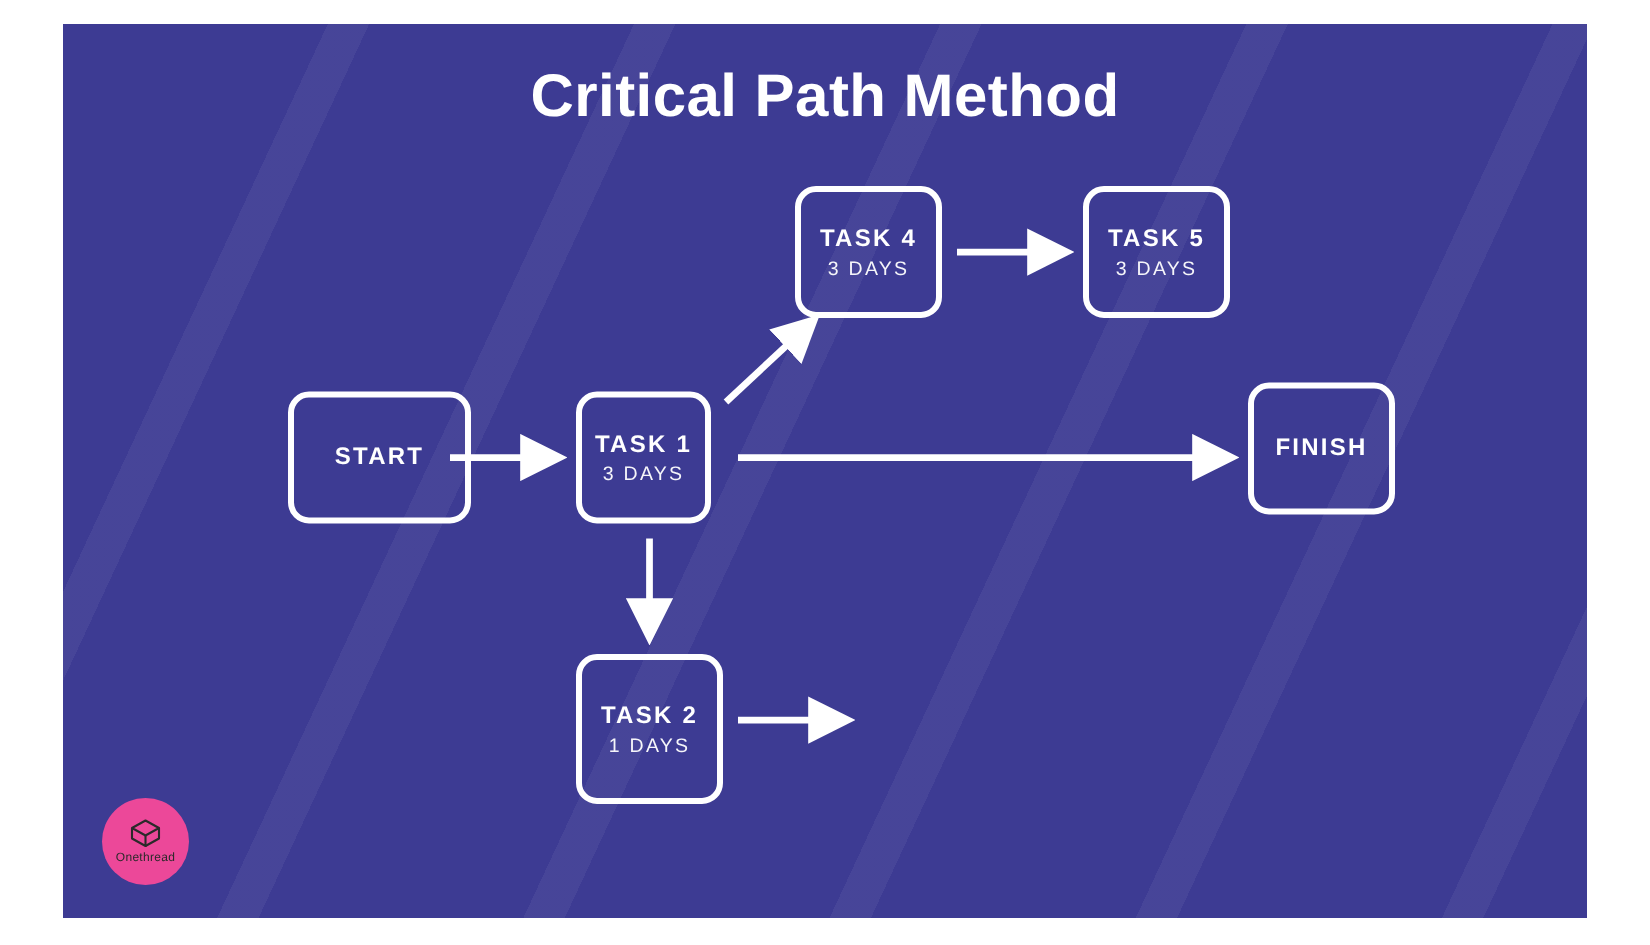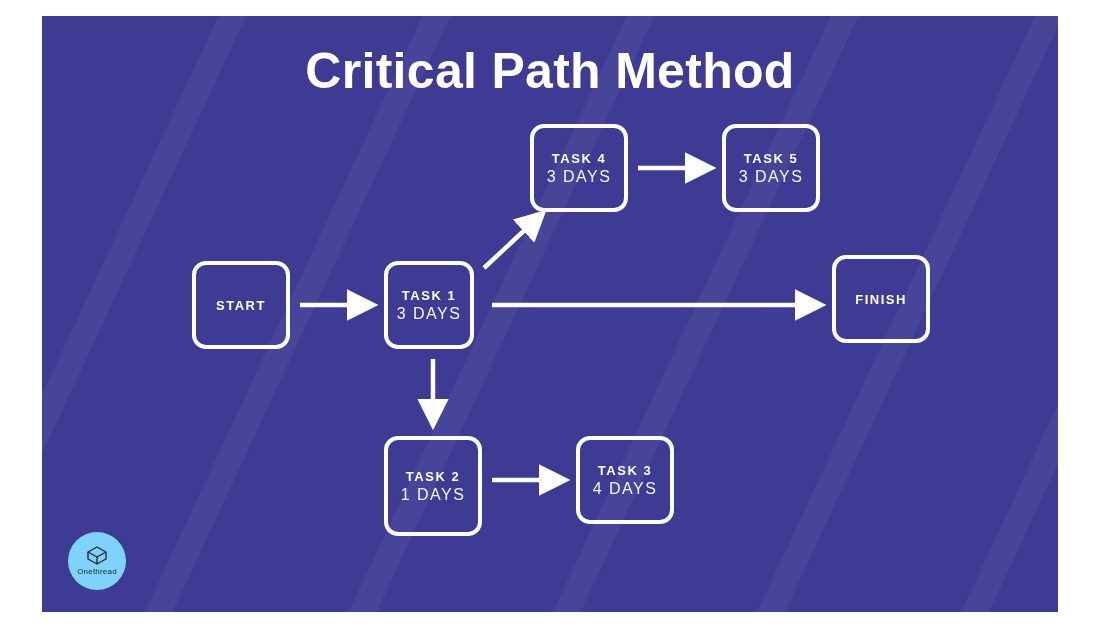--- a/index.html
+++ b/index.html
@@ -10,45 +10,45 @@
     content:"";position:absolute;inset:0;pointer-events:none;
     background:repeating-linear-gradient(115deg,
       rgba(255,255,255,0) 0px,
       rgba(255,255,255,0) 160px,
       rgba(255,255,255,0.05) 160px,
       rgba(255,255,255,0.05) 185px);
   }
   .title{
     position:absolute;top:26px;left:0;right:0;text-align:center;
     color:#fff;font-family:"Arial Rounded MT Bold","Segoe UI",Arial,sans-serif;
-    font-weight:800;font-size:50px;letter-spacing:.3px
+    font-weight:800;font-size:40px;letter-spacing:.3px
   }
   .node{
     position:absolute;border:4px solid #fff;border-radius:14px;
     color:#fff;font-family:"Segoe UI",Arial,sans-serif;text-align:center;
     display:flex;flex-direction:column;align-items:center;justify-content:center;
     letter-spacing:1.5px;box-sizing:border-box
   }
-  .node .lab{font-size:13px;font-weight:700}
-  .node .dur{font-size:16px;font-weight:500;margin-top:2px;opacity:.95}
+  .node .lab{font-size:16px;font-weight:700}
+  .node .dur{font-size:13px;font-weight:500;margin-top:2px;opacity:.95}
   
-  .n-start {left:150px;top:245px;width:98px;height:88px}
+  .n-start {left:150px;top:245px;width:122px;height:88px}
   .n-task1 {left:342px;top:245px;width:90px;height:88px}
   .n-task4 {left:488px;top:108px;width:98px;height:88px}
   .n-task5 {left:680px;top:108px;width:98px;height:88px}
   .n-finish{left:790px;top:239px;width:98px;height:88px}
   .n-task2 {left:342px;top:420px;width:98px;height:100px}
   .n-task3 {left:534px;top:420px;width:98px;height:88px}
 
   svg.edges{position:absolute;inset:0;width:100%;height:100%}
   svg.edges line{stroke:#fff;stroke-width:4.5}
 
   .logo{
     position:absolute;left:26px;bottom:22px;width:58px;height:58px;border-radius:50%;
-    background:#7dd3fc;display:flex;flex-direction:column;align-items:center;justify-content:center
+    background:#ec4899;display:flex;flex-direction:column;align-items:center;justify-content:center
   }
   .logo svg{width:24px;height:20px}
   .logo .txt{font-family:Arial,sans-serif;font-size:8px;color:#2a2a2a;letter-spacing:.2px;margin-top:1px}
 </style>
 </head>
 <body>
 
 <div class="frame">
   <div class="stage">
     <div class="title">Critical Path Method</div>
@@ -88,24 +88,20 @@
       <span class="lab">TASK 5</span>
       <span class="dur">3 DAYS</span>
     </div>
     <div class="node n-finish">
       <span class="lab">FINISH</span>
     </div>
     <div class="node n-task2">
       <span class="lab">TASK 2</span>
       <span class="dur">1 DAYS</span>
     </div>
-    <div class="node n-task3">
-      <span class="lab">TASK 3</span>
-      <span class="dur">4 DAYS</span>
-    </div>
 
     <div class="logo">
       <svg viewBox="0 0 24 20">
         <g fill="none" stroke="#2a2a2a" stroke-width="1.4" stroke-linejoin="round">
           <path d="M12 1 L21 6 L12 11 L3 6 Z"></path>
           <path d="M3 6 L3 13 L12 18 L12 11"></path>
           <path d="M21 6 L21 13 L12 18"></path>
         </g>
       </svg>
       <div class="txt">Onethread</div>

